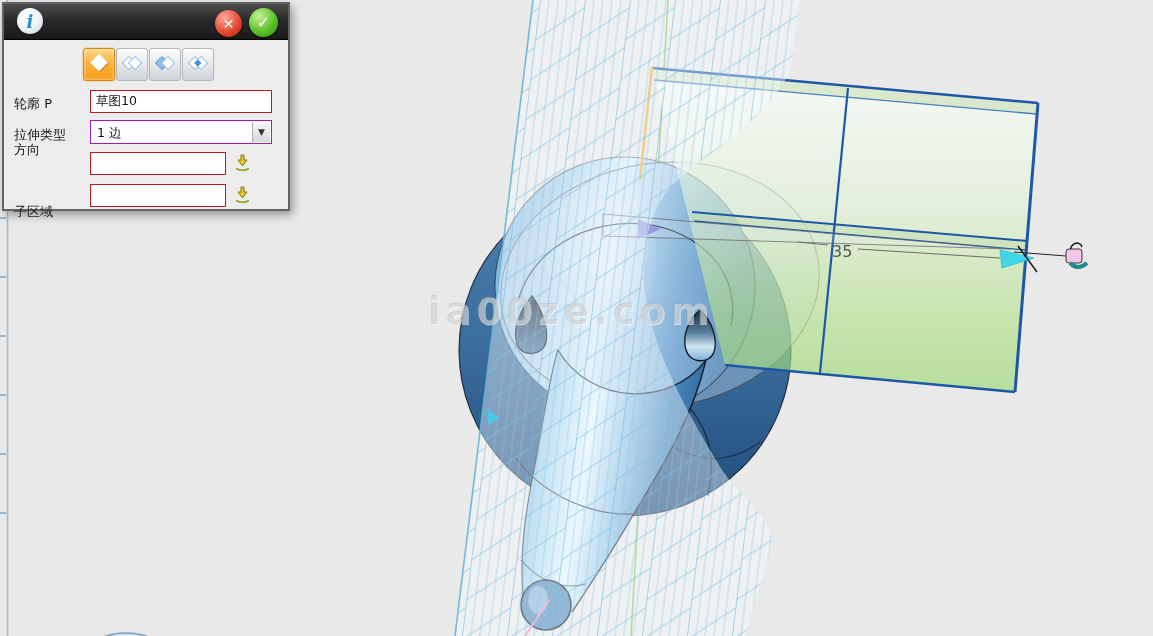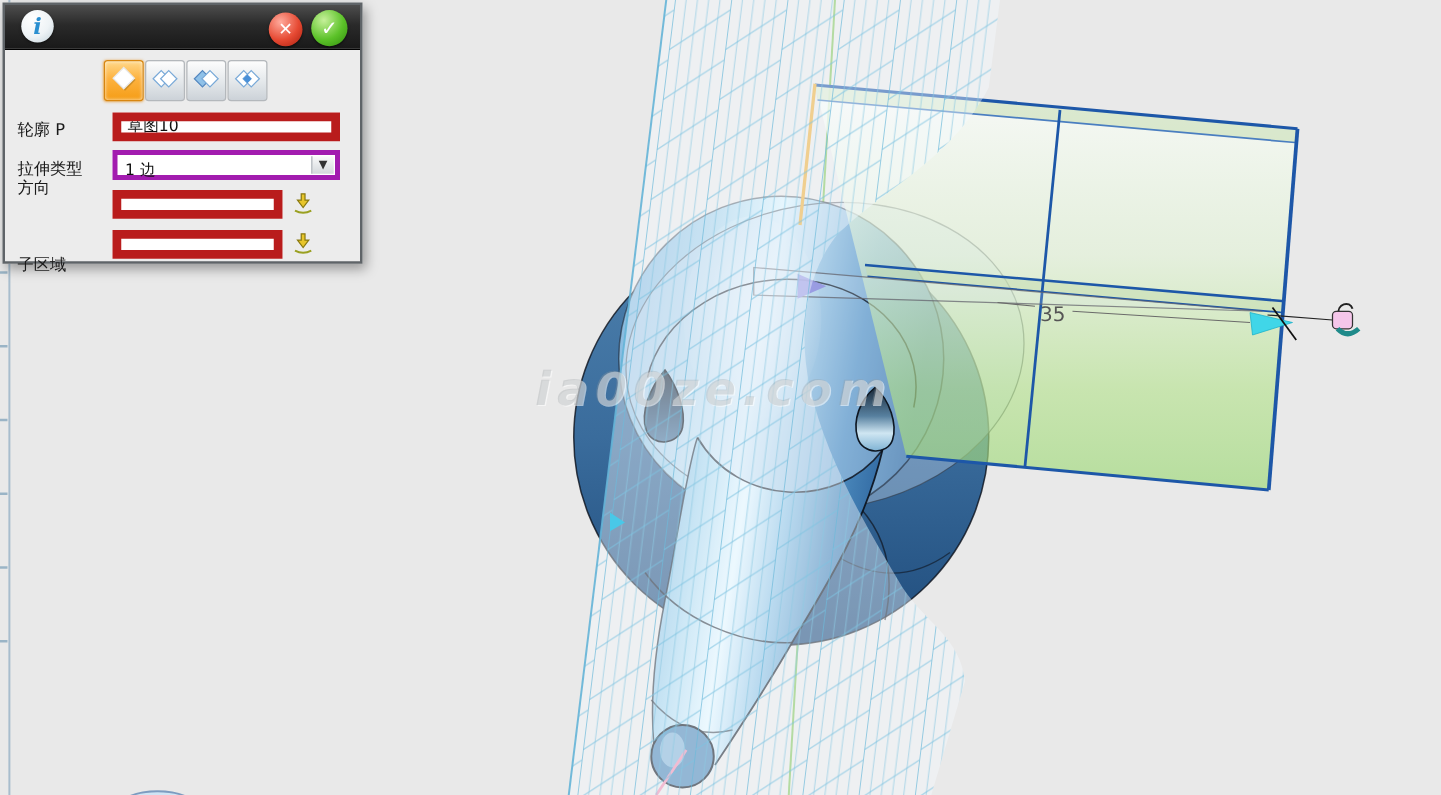--- a/index.html
+++ b/index.html
@@ -1,21 +1,21 @@
 <!DOCTYPE html>
 <html><head>
 <meta charset="utf-8">
 <style>
   html,body{margin:0;padding:0;background:#cfcfcf;}
   #stage{position:relative;width:1153px;height:636px;overflow:hidden;
          background:#e9e9e9;font-family:"DejaVu Sans","Liberation Sans",sans-serif;}
   #scene{position:absolute;left:0;top:0;}
   
   #watermark{position:absolute;left:428px;top:290px;width:300px;
-    font-size:37px;font-style:italic;font-weight:bold;letter-spacing:5px;
+    font-size:37px;font-weight:bold;letter-spacing:5px;
     color:rgba(150,155,160,0.30);text-shadow:1px 1px 0 rgba(255,255,255,0.55);
     pointer-events:none;z-index:5;}
   
   #dialog{position:absolute;left:2px;top:2px;width:288px;height:209px;
     background:#ececec;border:2px solid #5f6468;box-shadow:3px 4px 9px rgba(0,0,0,0.35);
     z-index:10;box-sizing:border-box;}
   #titlebar{position:absolute;left:0;top:0;right:0;height:35px;
     background:linear-gradient(#4d4d4d,#2a2a2a 45%,#191919);border-bottom:1px solid #000;}
   .sphere{position:absolute;border-radius:50%;display:flex;align-items:center;
     justify-content:center;font-weight:bold;color:#fff;cursor:pointer;}
@@ -30,24 +30,24 @@
     background:radial-gradient(circle at 35% 28%,#c6f09a,#5cc229 55%,#2f8c0c);
     box-shadow:0 1px 2px rgba(0,0,0,.6);}
   .tbtn{position:absolute;top:44px;width:32px;height:33px;box-sizing:border-box;
     border:1px solid #b4b8bc;border-radius:3px;padding:0;cursor:pointer;
     background:linear-gradient(#fdfdfd,#e3e7ea 55%,#ccd2d8);}
   .tbtn.selected{border:1px solid #d8860f;
     background:linear-gradient(#ffd88a,#fdb23f 45%,#f59d16);
     box-shadow:inset 0 0 3px rgba(255,255,255,.8),0 0 2px rgba(230,140,20,.7);}
   .row-label{position:absolute;left:10px;font-size:13px;color:#1a1a1a;white-space:nowrap;}
   .fld{position:absolute;left:86px;height:23px;box-sizing:border-box;
-    border:7px solid #b91c1c;background:#fff;font-size:12.5px;color:#111;
+    border:1px solid #b91c1c;background:#fff;font-size:12.5px;color:#111;
     padding:0 5px;font-family:inherit;}
   #combo{position:absolute;left:86px;width:182px;height:24px;box-sizing:border-box;
-    border:4px solid #a21caf;background:#fff;cursor:pointer;}
+    border:1px solid #a21caf;background:#fff;cursor:pointer;}
   #combo .val{position:absolute;left:6px;top:4px;font-size:12.5px;color:#111;}
   #combo .arrow-btn{position:absolute;right:1px;top:1px;bottom:1px;width:17px;
     background:linear-gradient(#fafafa,#d4d8dc);border-left:1px solid #aab0b6;
     display:flex;align-items:center;justify-content:center;font-size:9px;color:#333;}
   .pick{position:absolute;left:229px;width:19px;height:19px;cursor:pointer;background:none;border:none;padding:0;}
 </style>
 </head>
 <body>
 <div id="stage">
 

